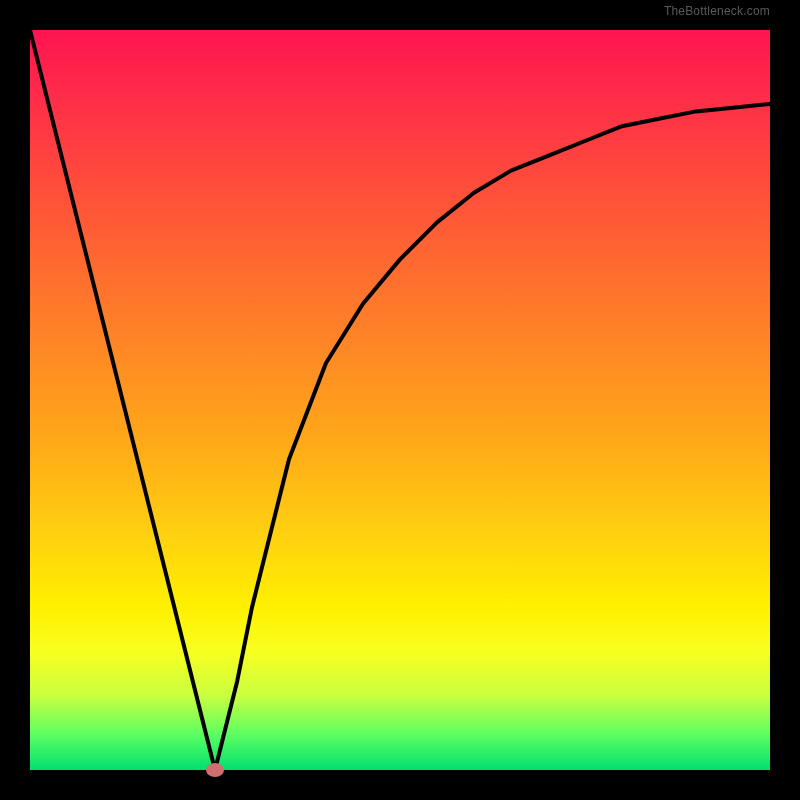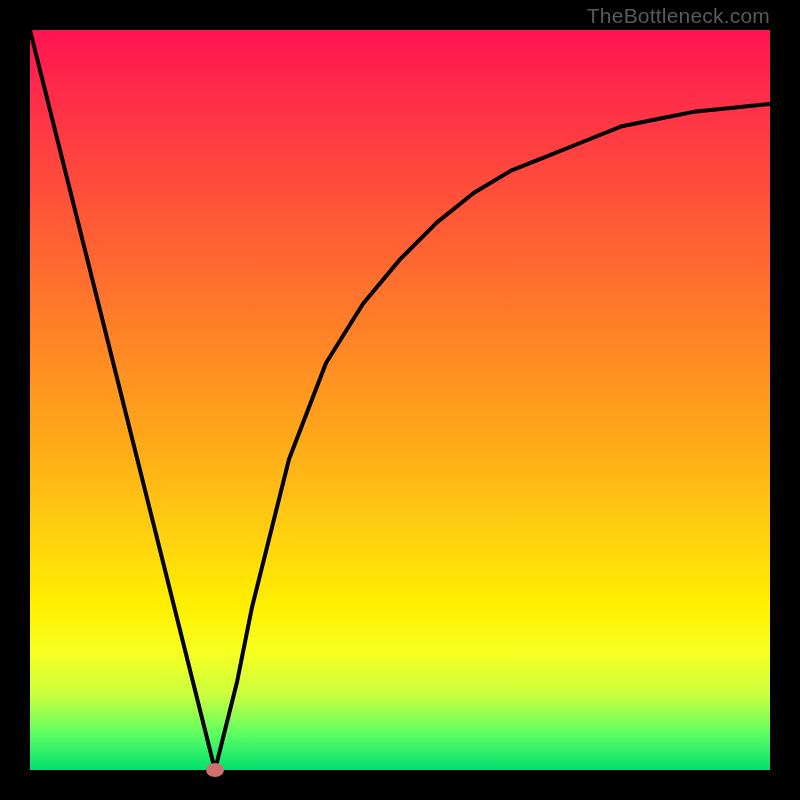--- a/index.html
+++ b/index.html
@@ -38,21 +38,21 @@
       #c8ff40 90%,
       #60ff60 95%,
       #00e070 100%
     );
   }
   .watermark {
     position: absolute;
     top: 4px;
     right: 30px;
     color: #5a5a5a;
-    font-size: 21px;
+    font-size: 12px;
     font-weight: 500;
     letter-spacing: 0.2px;
   }
   svg.curve {
     position: absolute;
     left: 0;
     top: 0;
     width: 740px;
     height: 740px;
   }

